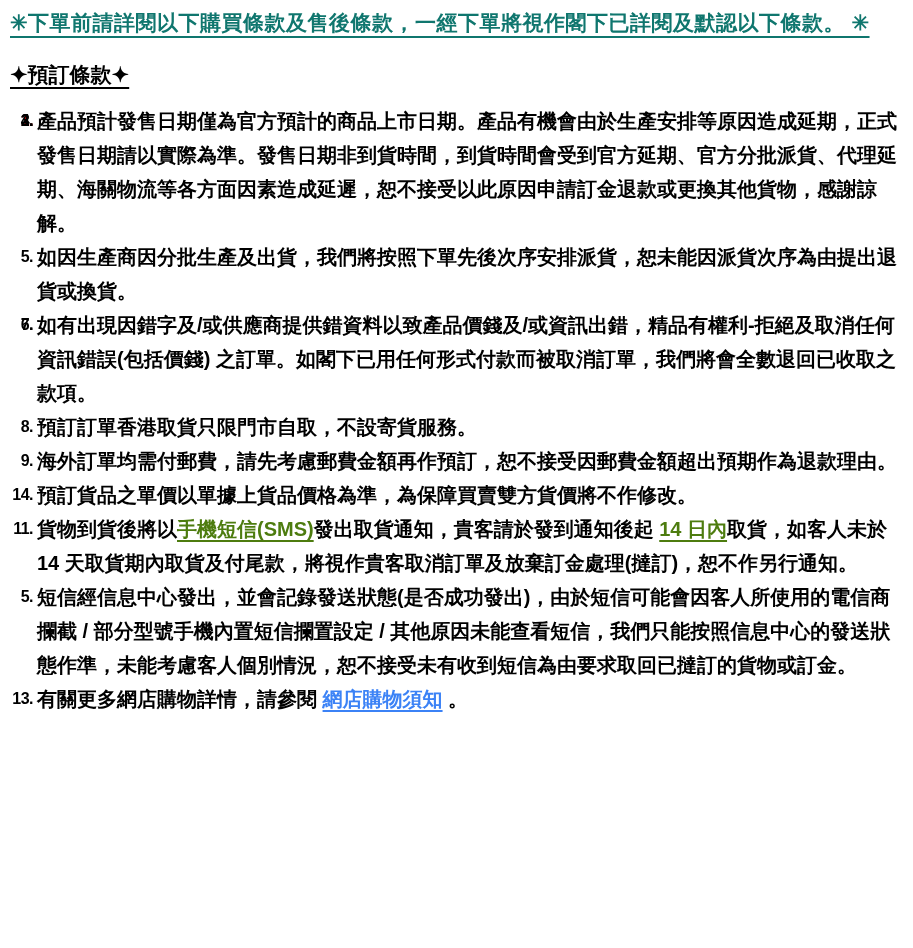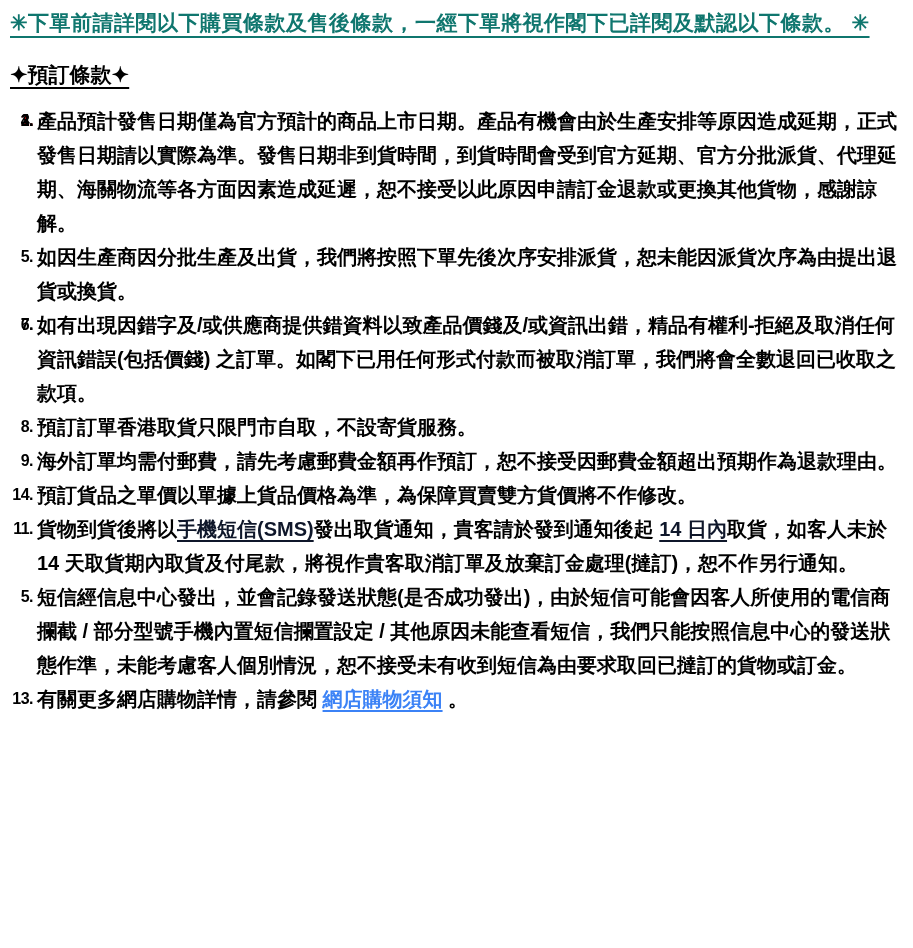--- a/index.html
+++ b/index.html
@@ -59,21 +59,21 @@
     left: 0;
     top: 0;
     width: 23px;
     text-align: right;
     font-size: 16px;
     line-height: 34px;
     letter-spacing: -0.5px;
     white-space: nowrap;
   }
   .seg-red-underline {
-    color: #0f172a;
+    color: #4d7c0f;
     text-decoration: underline;
     text-decoration-thickness: 2px;
     text-underline-offset: 4px;
   }
   a.seg-link {
     color: #3b82f6;
     text-decoration: underline;
     text-decoration-thickness: 2px;
     text-underline-offset: 4px;
     cursor: pointer;

